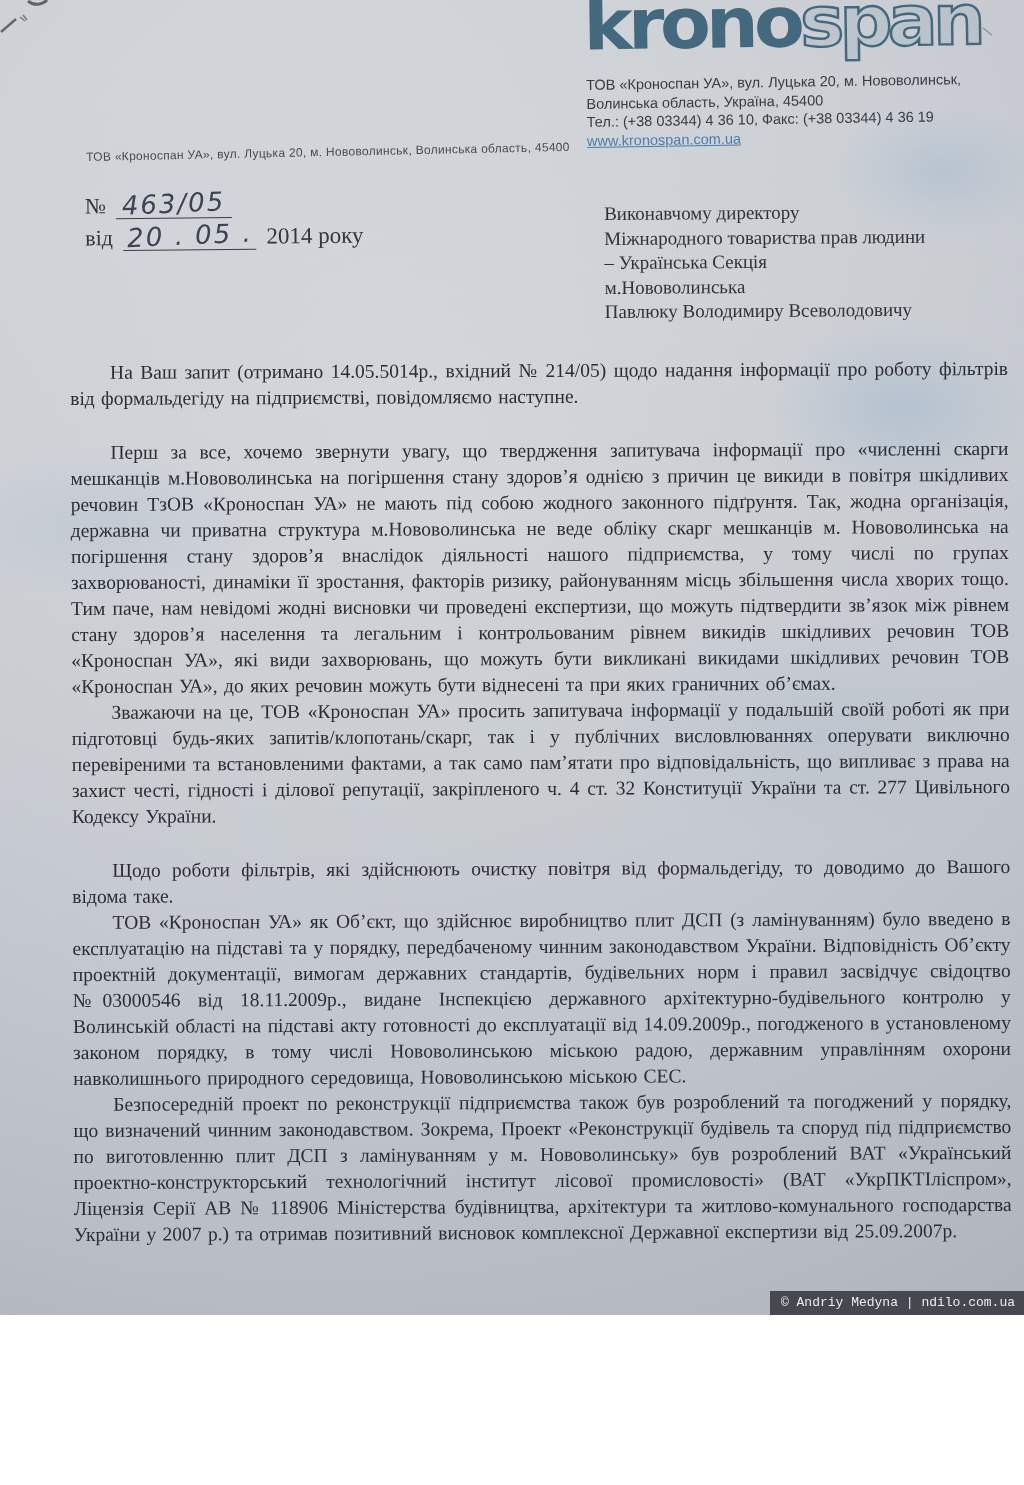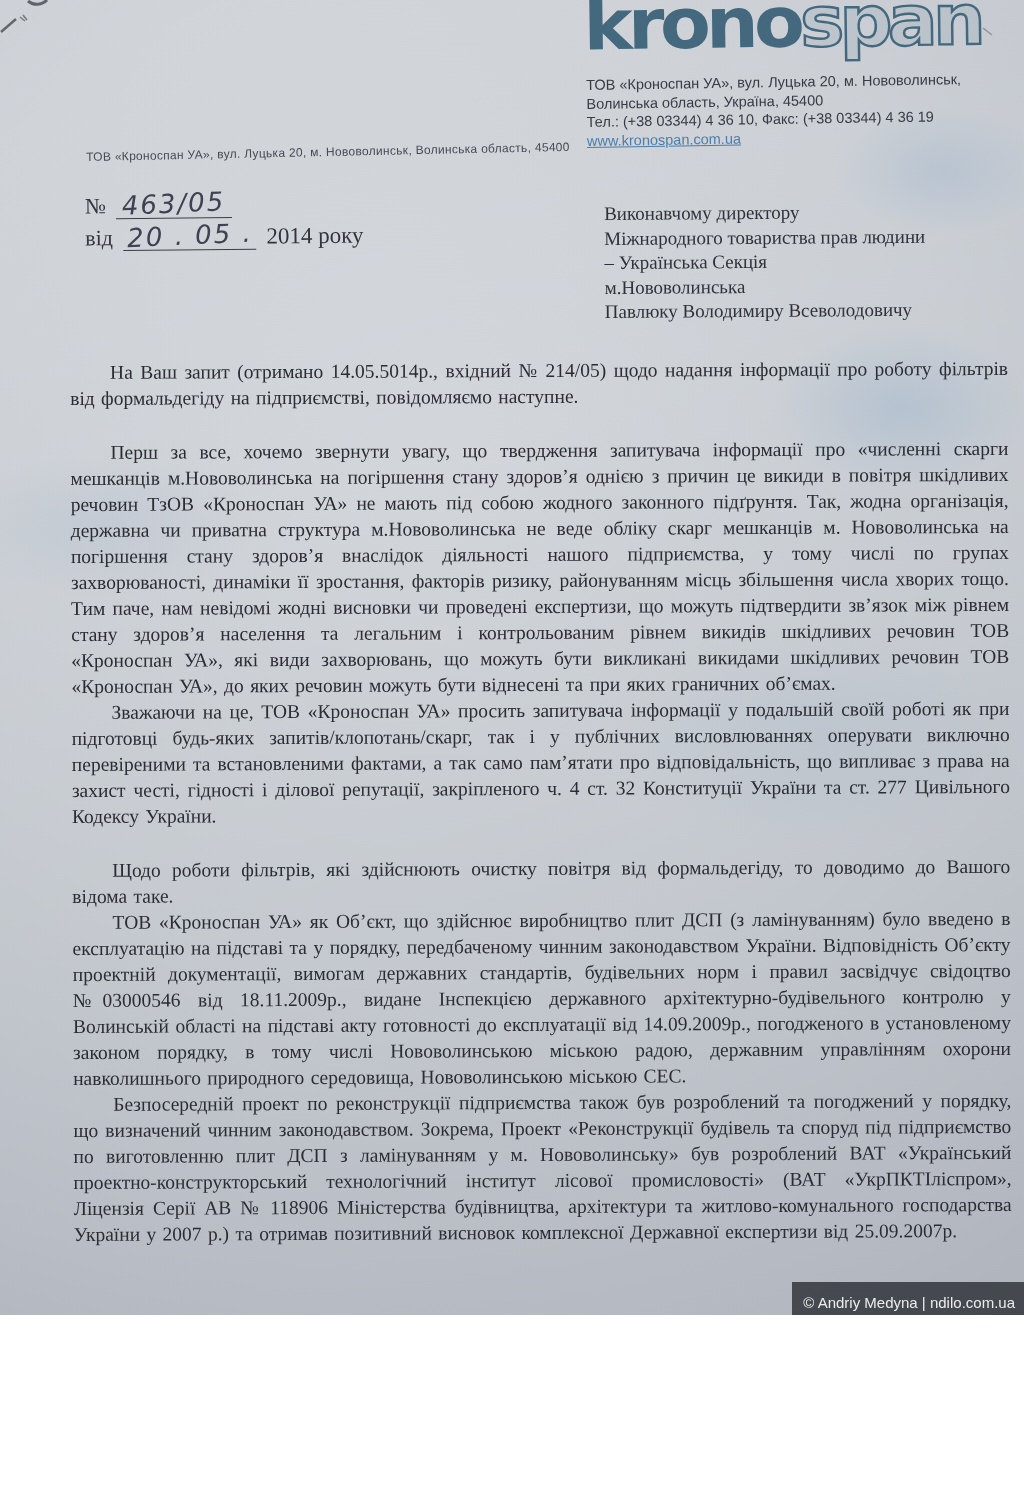--- a/index.html
+++ b/index.html
@@ -93,23 +93,23 @@
     position:absolute;left:88px;top:1400px;
     font-family:"Liberation Sans", sans-serif;
     font-size:11.5px;color:#565a68;letter-spacing:0.2px;
     transform:rotate(-0.4deg);transform-origin:left top;
     white-space:nowrap;
   }
   .credit{
     position:absolute;right:0;bottom:0;
     background:rgba(38,42,47,0.78);
     color:#eceded;
-    font-family:Liberation Sans, sans-serif;
-    font-size:15px;line-height:15px;
-    padding:13px 9px 5px 11px;
+    font-family:Liberation Mono, monospace;
+    font-size:13px;line-height:15px;
+    padding:4px 9px 5px 11px;
   }
 </style>
 </head>
 <body>
 
 <div class="photo">
 
   <svg class="overlay-marks" width="1024" height="1485" viewBox="0 0 1024 1485">
     <path d="M28,1 C34,6 42,5 47,0" stroke="#3c3e45" stroke-width="3" fill="none" opacity="0.75"></path>
     <path d="M1,32 L16,19" stroke="#4a4c52" stroke-width="2.4" fill="none" opacity="0.8"></path>

